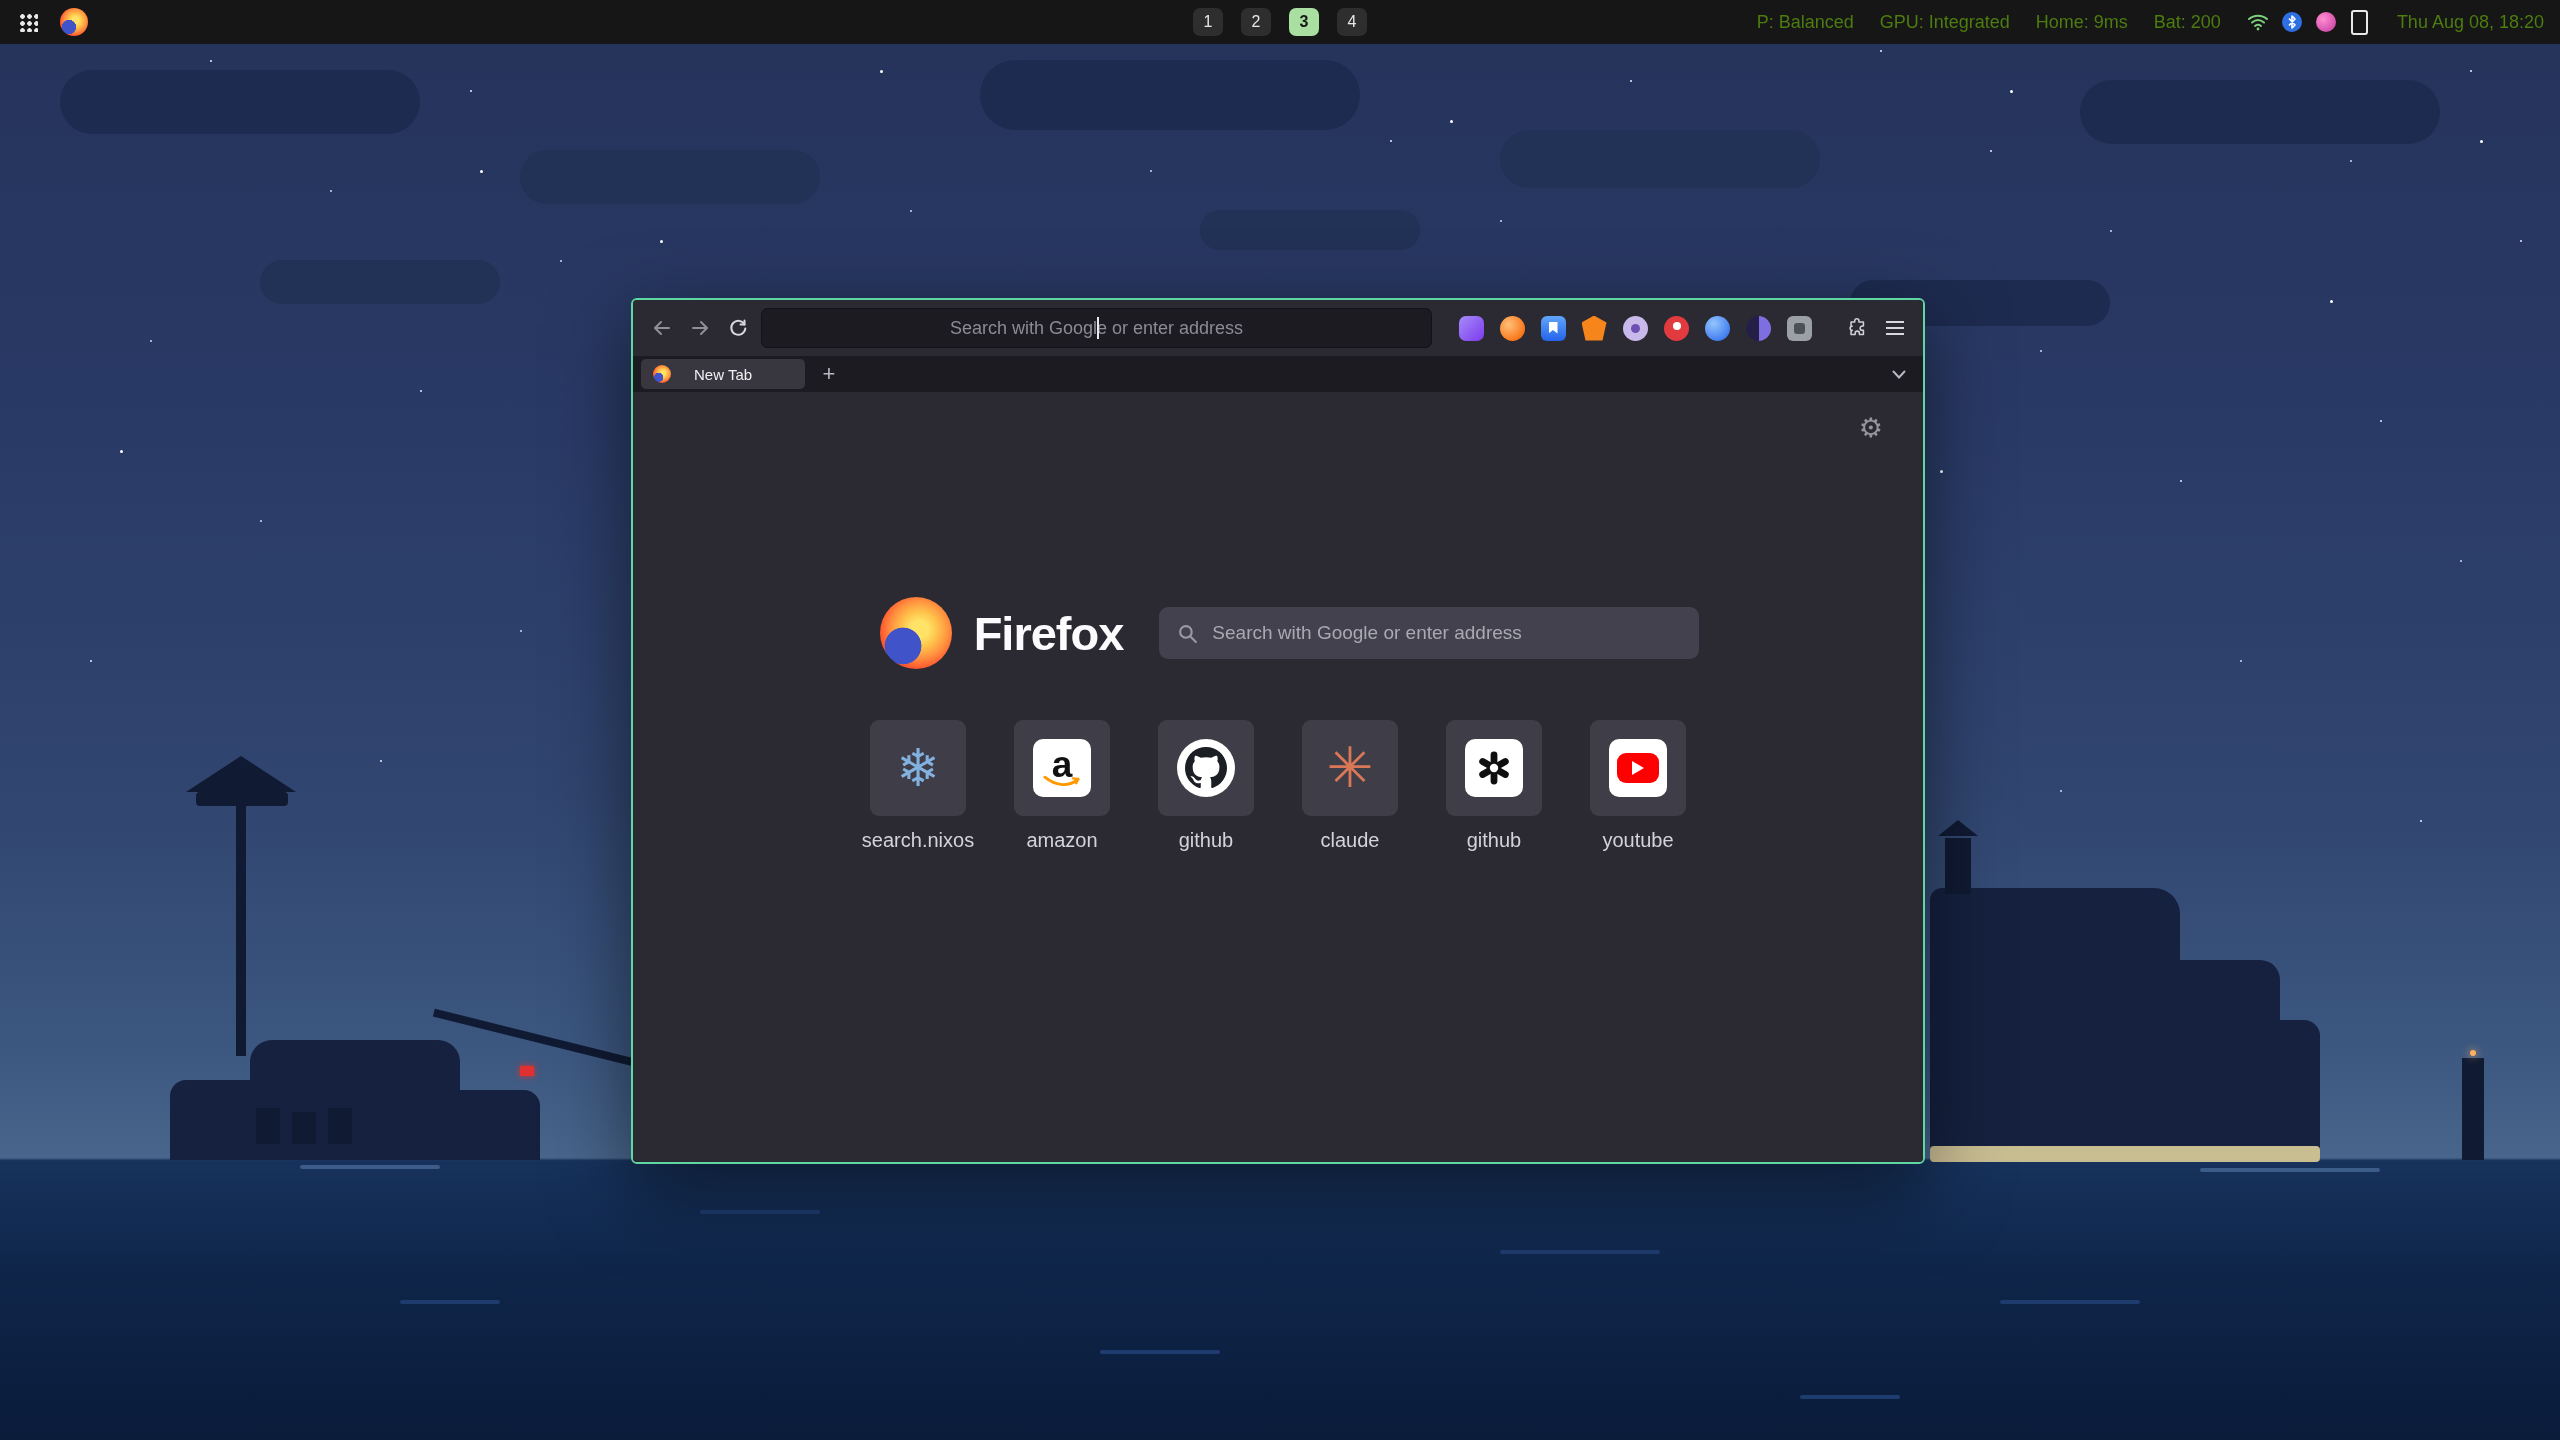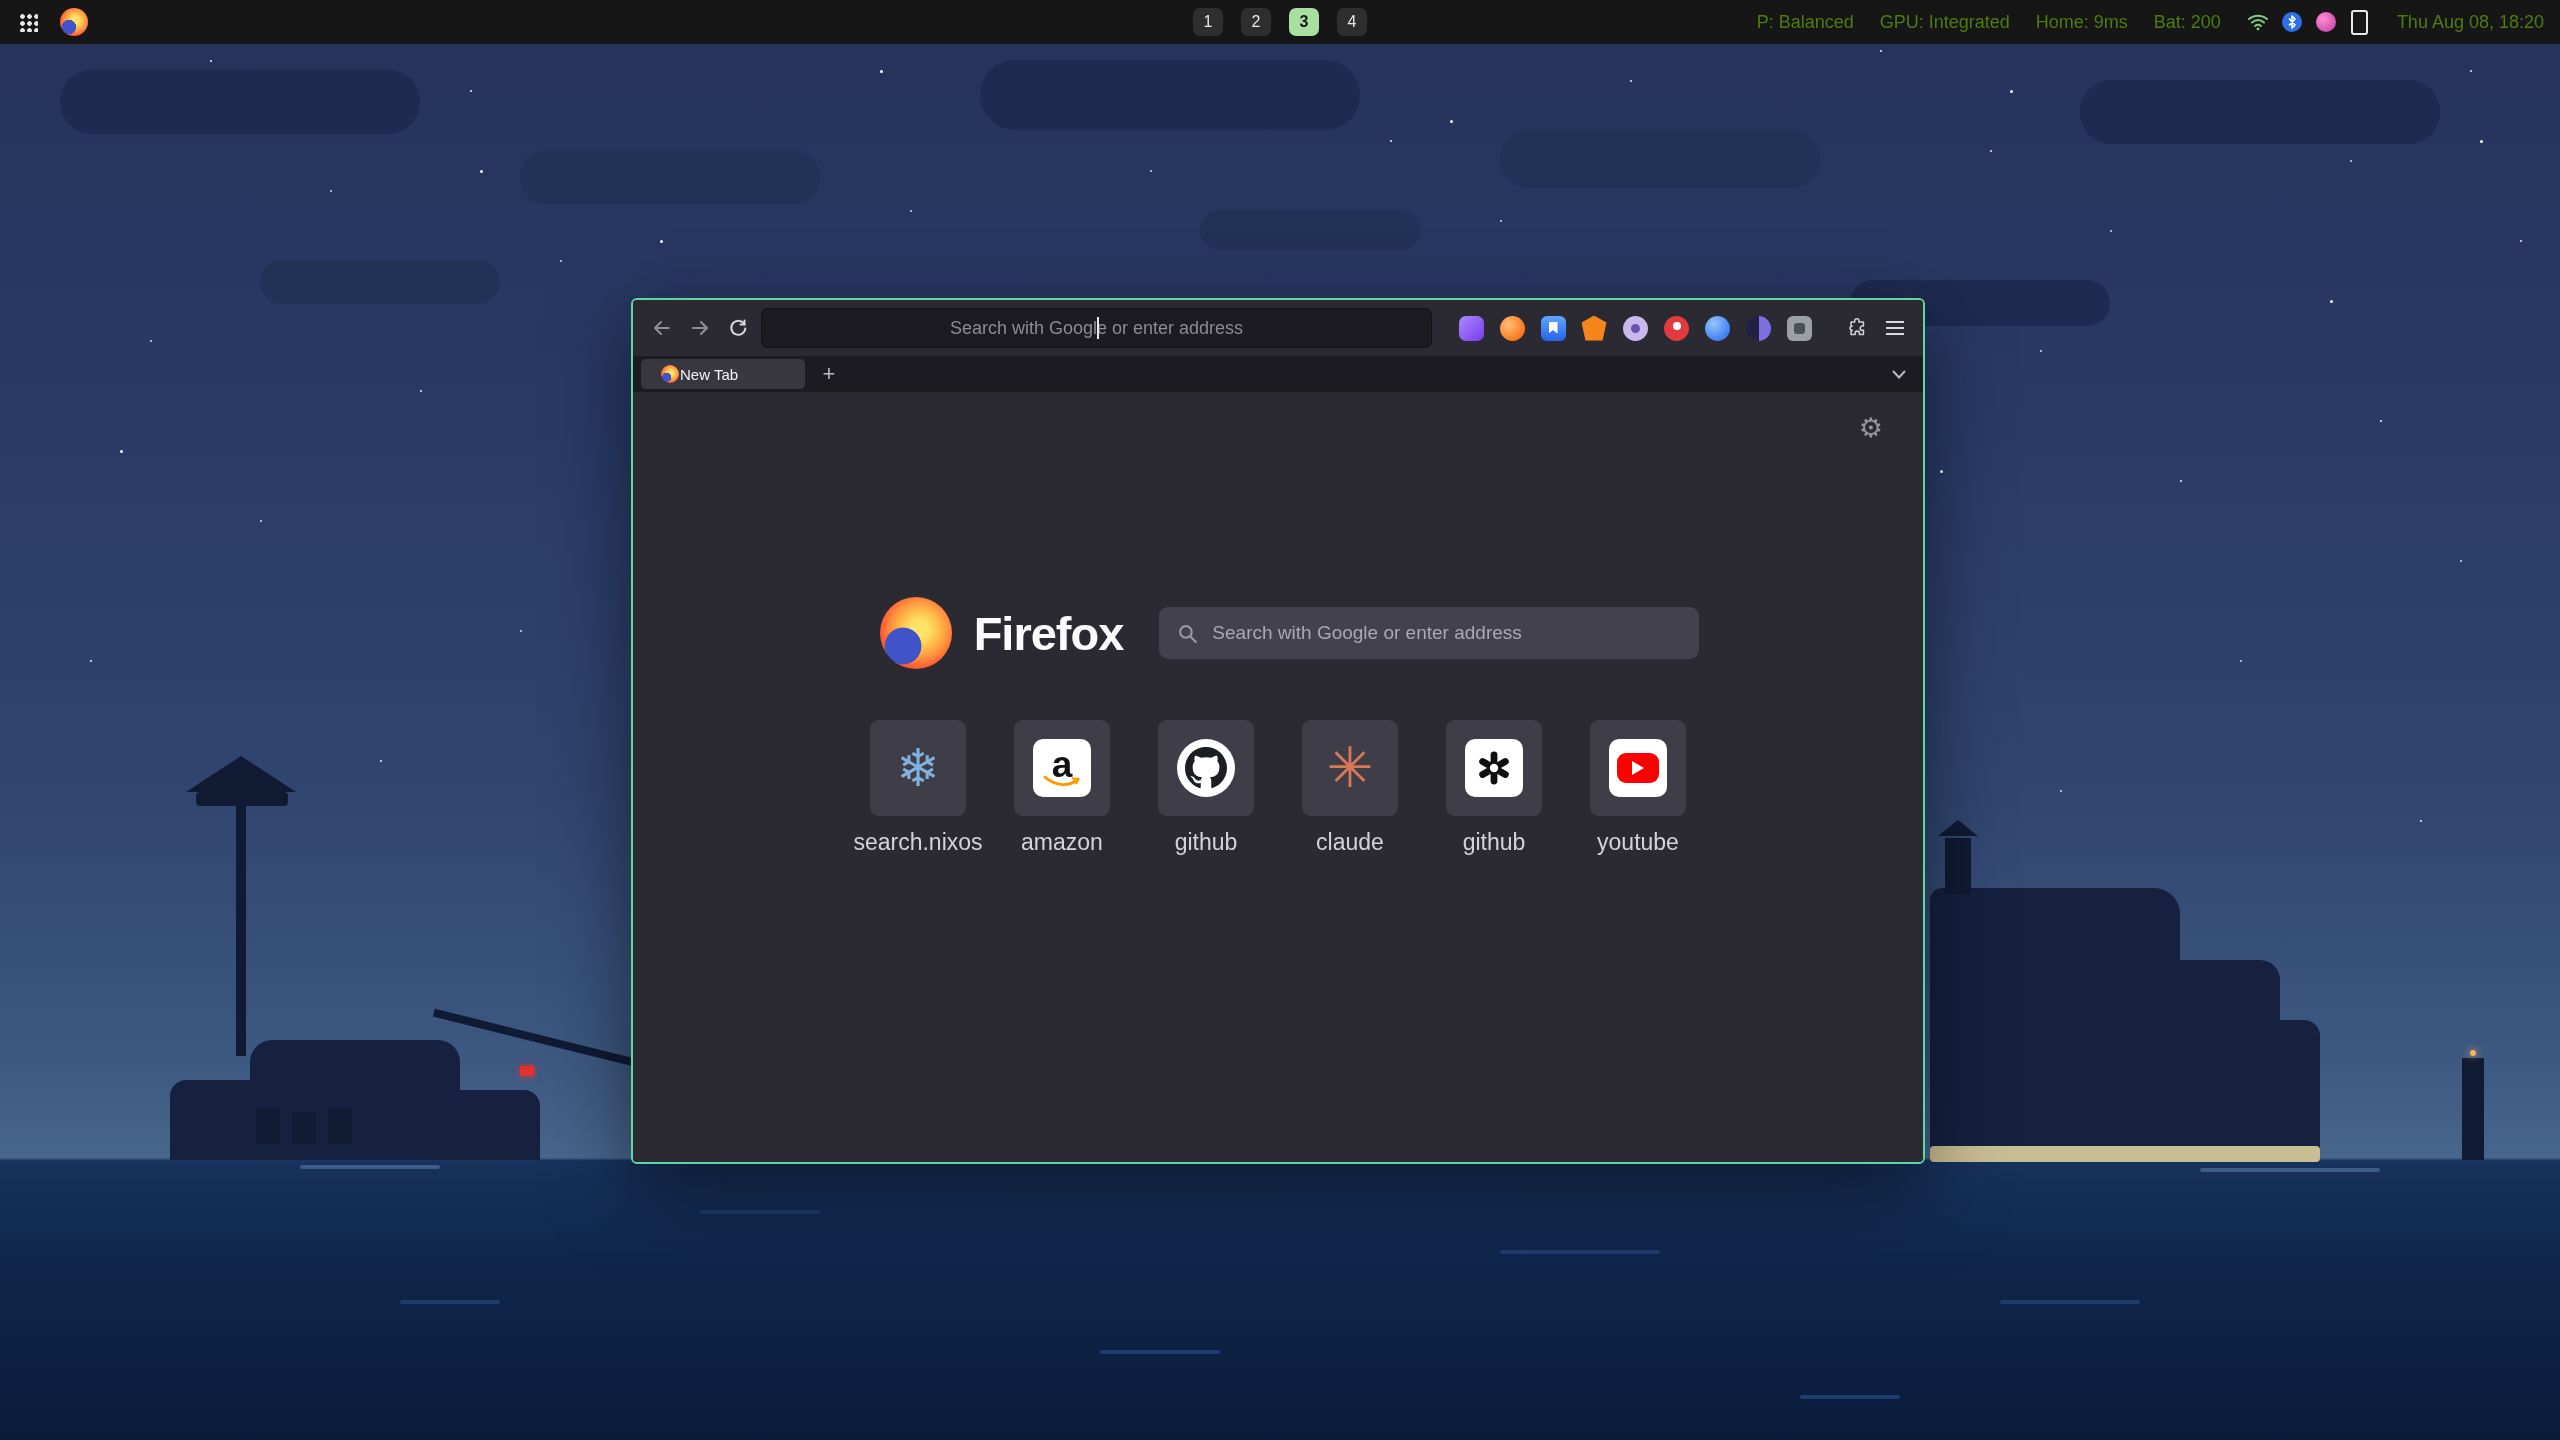--- a/index.html
+++ b/index.html
@@ -72,42 +72,42 @@
   .e6::after{content:"";position:absolute;left:9px;top:6px;width:8px;height:8px;border-radius:50%;background:#fff;}
   .e7{border-radius:50%;background:radial-gradient(circle at 35% 30%,#93c5fd,#2563eb);}
   .e8{border-radius:50%;background:linear-gradient(90deg,#241f47 50%,#7e6fe0 50%);}
   .e9{border-radius:6px;background:#9aa0a6;position:relative;}
   .e9::after{content:"";position:absolute;left:7px;top:7px;width:11px;height:11px;border-radius:3px;background:#4b5158;}
   .vsep{width:1px;height:26px;background:#4a4a55;margin:0 10px 0 14px;}
   .hamburger{width:18px;height:2px;background:#d8d8dc;box-shadow:0 -6px 0 #d8d8dc,0 6px 0 #d8d8dc;display:block;}
 
   .tabbar{height:36px;flex:0 0 36px;background:#1c1b22;display:flex;align-items:center;position:relative;padding:0 8px;}
   .tab{width:164px;height:30px;background:#38373f;border-radius:5px;display:flex;align-items:center;
-    gap:1px;padding:0 20px;box-sizing:border-box;cursor:pointer;}
+    gap:23px;padding:0 12px;box-sizing:border-box;cursor:pointer;}
   .tab-label{color:#f0f0f3;font-size:15px;white-space:nowrap;}
   .tab-plus{width:28px;height:28px;margin-left:10px;border:none;background:none;color:#b8b8c0;
     font-size:22px;line-height:1;border-radius:5px;cursor:pointer;}
   .tab-chevron{position:absolute;right:10px;width:28px;height:28px;border:none;background:none;
     display:flex;align-items:center;justify-content:center;cursor:pointer;}
 
   .content{position:relative;flex:1;background:#2b2a33;}
   .gear{position:absolute;top:22px;right:34px;border:none;background:none;color:#95959f;
     font-size:27px;cursor:pointer;line-height:1;}
   .hero{position:absolute;top:205px;left:0;right:0;display:flex;align-items:center;justify-content:center;gap:22px;margin-left:23px;}
   .brand{color:#fbfbfe;font-size:47px;font-weight:600;letter-spacing:-1px;margin-right:14px;}
   .nt-search{width:540px;height:52px;background:#42414d;border-radius:9px;display:flex;align-items:center;
     gap:12px;padding:0 18px;box-sizing:border-box;}
   .nt-search input{flex:1;background:transparent;border:none;outline:none;color:#e6e6ea;
     font-size:19px;font-family:"Liberation Sans",sans-serif;}
   .nt-search input::placeholder{color:#a9a9b3;}
 
   .shortcuts{position:absolute;top:328px;left:0;right:0;display:flex;justify-content:center;gap:48px;}
   .shortcut{width:96px;display:flex;flex-direction:column;align-items:center;cursor:pointer;}
   .tile{width:96px;height:96px;background:#3f3e48;border-radius:9px;display:flex;align-items:center;justify-content:center;}
-  .shortcut-label{margin-top:13px;color:#d3d3db;font-size:23px;white-space:nowrap;}
+  .shortcut-label{margin-top:13px;color:#d3d3db;font-size:20px;white-space:nowrap;}
   .whitecard{width:58px;height:58px;background:#fff;border-radius:10px;display:flex;align-items:center;justify-content:center;position:relative;}
   .whitecard.round{border-radius:50%;}
   .nix-glyph{font-size:52px;color:#82b1e0;line-height:1;}
   .claude-glyph{font-size:56px;color:#d97757;line-height:1;}
   .amz-a{font-size:37px;font-weight:bold;color:#111;line-height:1;margin-top:-8px;}
   .amz-smile{position:absolute;left:10px;bottom:9px;}
   .yt-badge{width:42px;height:30px;background:#f00;border-radius:9px;display:flex;align-items:center;justify-content:center;}
 
   
   .fxlogo{display:block;border-radius:50%;

